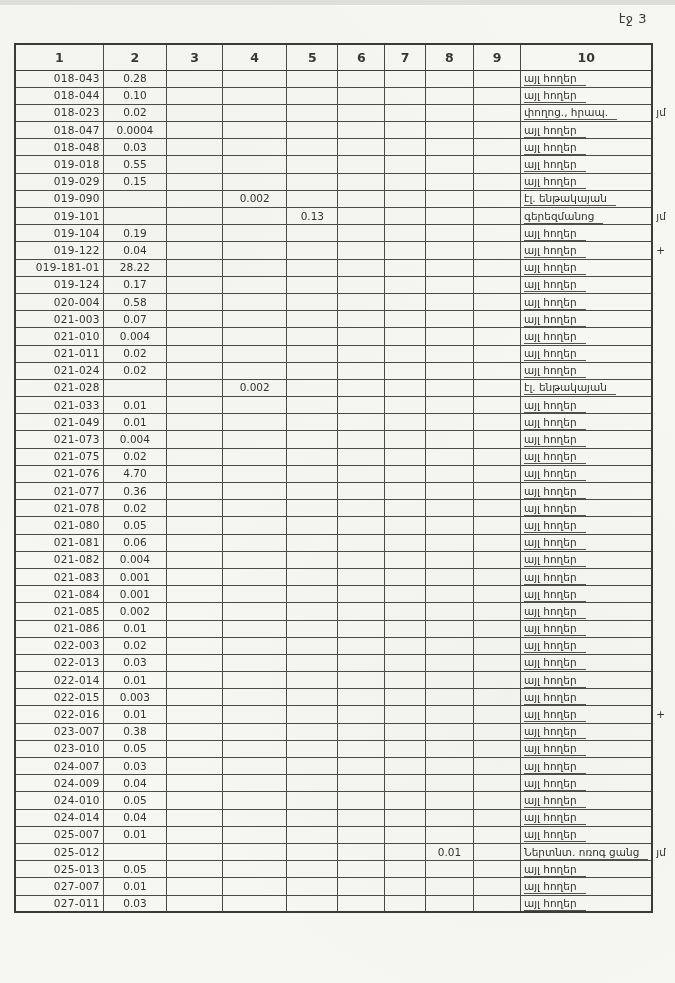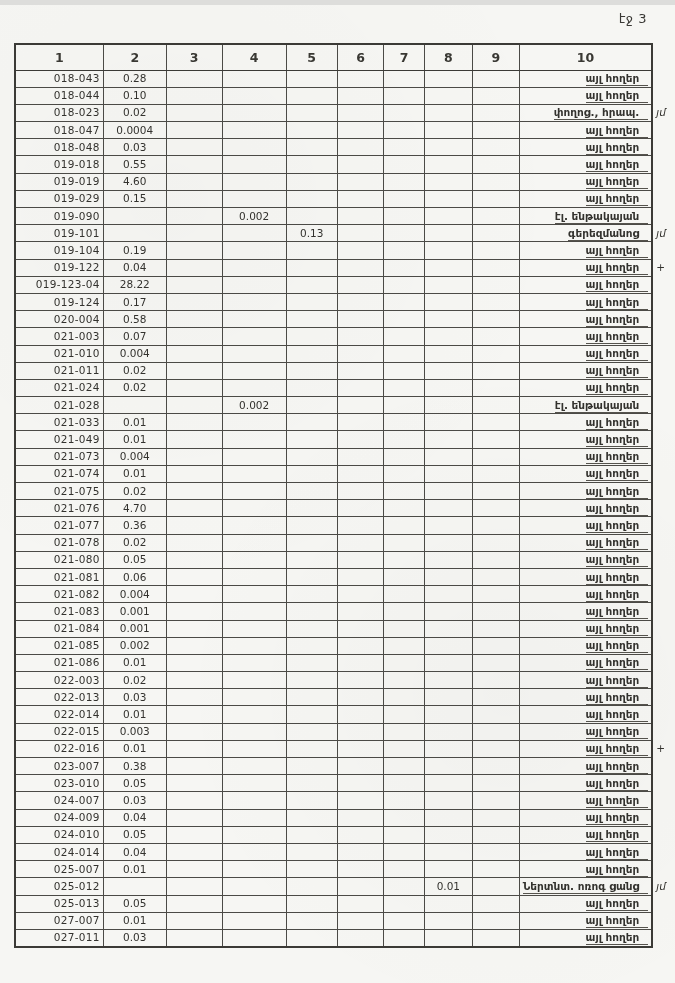--- a/index.html
+++ b/index.html
@@ -46,32 +46,31 @@
     text-align:center;
     border-top:2px solid #3b3a36;
     border-bottom:1.5px solid #3b3a36;
     color:#393833;
   }
   table.grid th:first-child, table.grid td:first-child { border-left:2px solid #3b3a36; }
   table.grid th.col10, table.grid td.c-use { border-right:2px solid #3b3a36; }
   table.grid tbody tr:last-child td:not(.mark-cell) { border-bottom:2px solid #3b3a36; }
   .c-id   { text-align:right; padding-left:5px; letter-spacing:0.3px; }
   .c-num  { text-align:center; }
-  .c-use  { text-align:right; padding-left:4px;font-weight:bold; }
+  .c-use  { text-align:left; padding-left:4px; }
   .u {
     display:inline-block;
     border-bottom:1px solid #55534d;
     padding-right:9px;
     line-height:14px;
   }
   td.mark-cell, th.mark-cell {
     border:none !important;
     background:transparent;
     font-size:9.5px;
-    font-style:italic;
     color:#55534d;
     padding-left:4px;
     text-align:left;
   }
 </style>
 </head>
 <body>
 
 <div class="page">
 
@@ -179,33 +178,20 @@
           <td class="c-num"></td>
           <td class="c-num"></td>
           <td class="c-num"></td>
           <td class="c-num"></td>
           <td class="c-num"></td>
           <td class="c-num"></td>
           <td class="c-use"><span class="u">այլ հողեր</span></td>
           <td class="mark-cell"></td>
         </tr>
         <tr>
-          <td class="c-id">019-019</td>
-          <td class="c-num">4.60</td>
-          <td class="c-num"></td>
-          <td class="c-num"></td>
-          <td class="c-num"></td>
-          <td class="c-num"></td>
-          <td class="c-num"></td>
-          <td class="c-num"></td>
-          <td class="c-num"></td>
-          <td class="c-use"><span class="u">այլ հողեր</span></td>
-          <td class="mark-cell"></td>
-        </tr>
-        <tr>
           <td class="c-id">019-029</td>
           <td class="c-num">0.15</td>
           <td class="c-num"></td>
           <td class="c-num"></td>
           <td class="c-num"></td>
           <td class="c-num"></td>
           <td class="c-num"></td>
           <td class="c-num"></td>
           <td class="c-num"></td>
           <td class="c-use"><span class="u">այլ հողեր</span></td>
@@ -257,21 +243,21 @@
           <td class="c-num"></td>
           <td class="c-num"></td>
           <td class="c-num"></td>
           <td class="c-num"></td>
           <td class="c-num"></td>
           <td class="c-num"></td>
           <td class="c-use"><span class="u">այլ հողեր</span></td>
           <td class="mark-cell">+</td>
         </tr>
         <tr>
-          <td class="c-id">019-123-04</td>
+          <td class="c-id">019-181-01</td>
           <td class="c-num">28.22</td>
           <td class="c-num"></td>
           <td class="c-num"></td>
           <td class="c-num"></td>
           <td class="c-num"></td>
           <td class="c-num"></td>
           <td class="c-num"></td>
           <td class="c-num"></td>
           <td class="c-use"><span class="u">այլ հողեր</span></td>
           <td class="mark-cell"></td>
@@ -389,33 +375,20 @@
           <td class="c-num"></td>
           <td class="c-num"></td>
           <td class="c-num"></td>
           <td class="c-num"></td>
           <td class="c-use"><span class="u">այլ հողեր</span></td>
           <td class="mark-cell"></td>
         </tr>
         <tr>
           <td class="c-id">021-073</td>
           <td class="c-num">0.004</td>
-          <td class="c-num"></td>
-          <td class="c-num"></td>
-          <td class="c-num"></td>
-          <td class="c-num"></td>
-          <td class="c-num"></td>
-          <td class="c-num"></td>
-          <td class="c-num"></td>
-          <td class="c-use"><span class="u">այլ հողեր</span></td>
-          <td class="mark-cell"></td>
-        </tr>
-        <tr>
-          <td class="c-id">021-074</td>
-          <td class="c-num">0.01</td>
           <td class="c-num"></td>
           <td class="c-num"></td>
           <td class="c-num"></td>
           <td class="c-num"></td>
           <td class="c-num"></td>
           <td class="c-num"></td>
           <td class="c-num"></td>
           <td class="c-use"><span class="u">այլ հողեր</span></td>
           <td class="mark-cell"></td>
         </tr>

